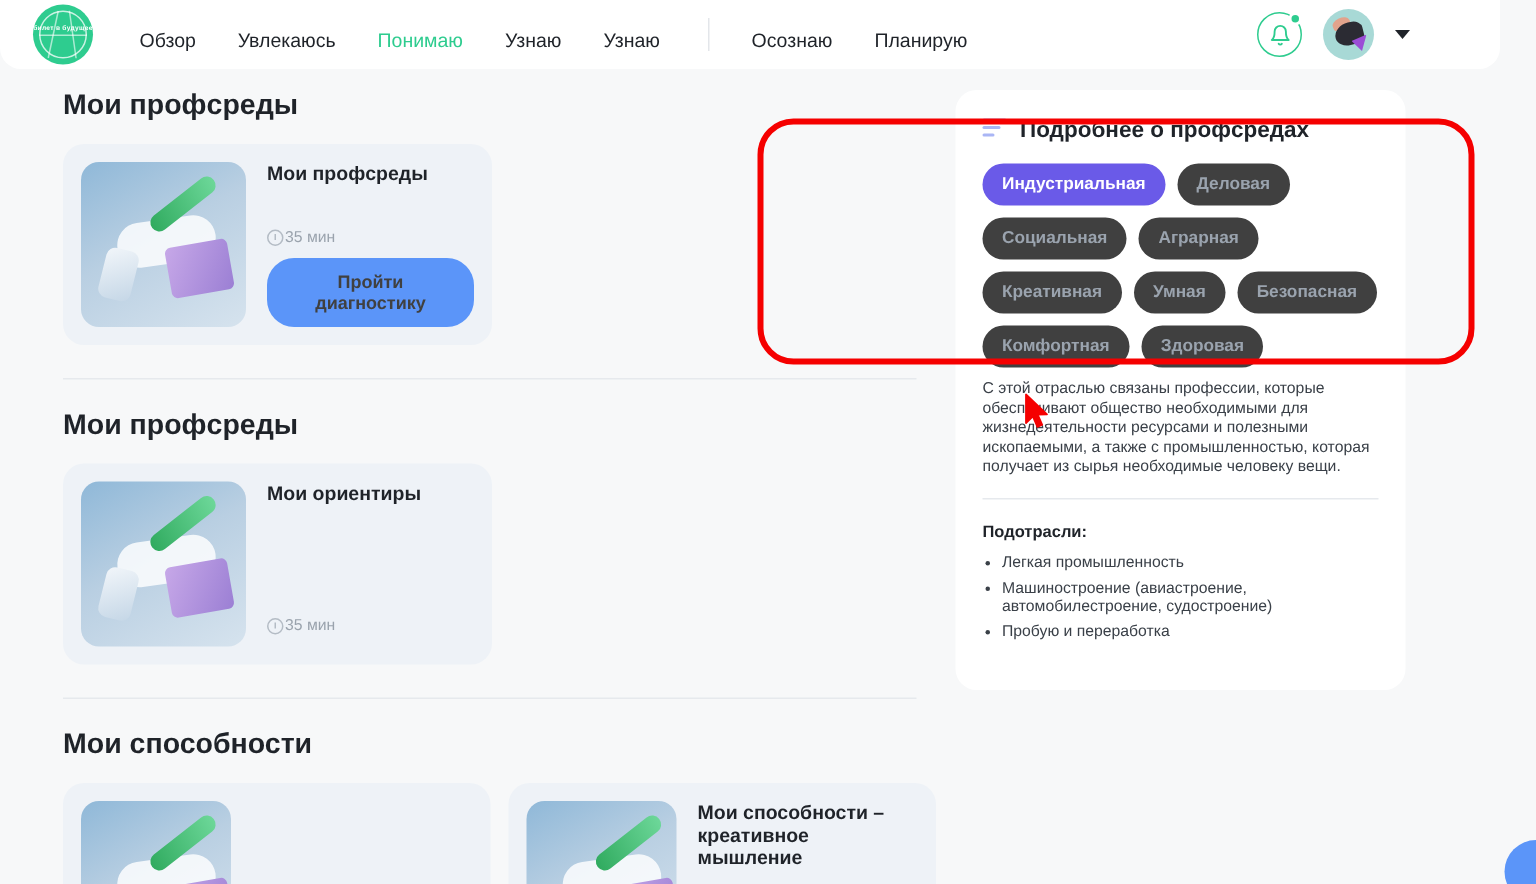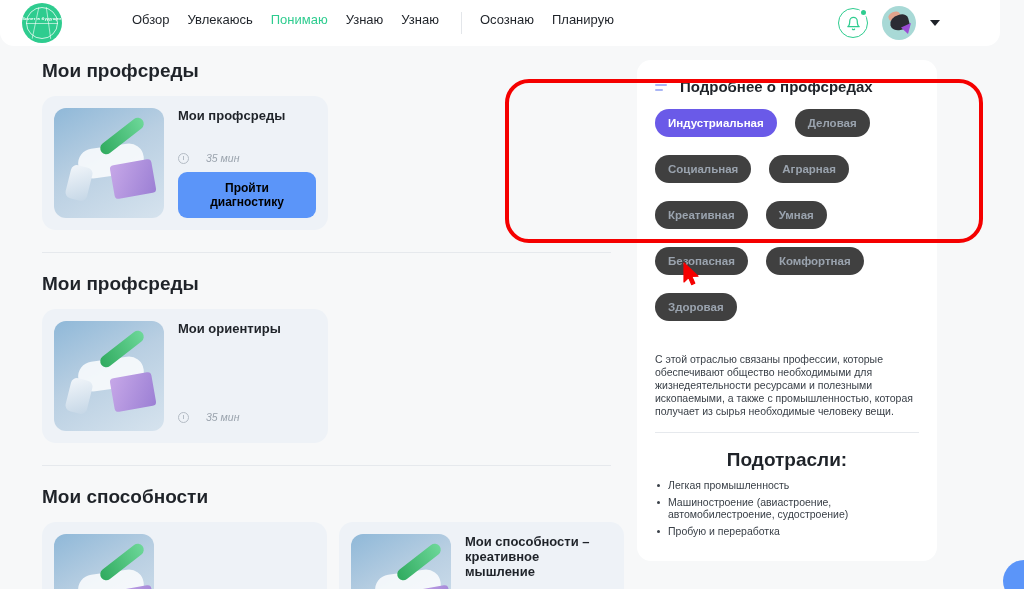--- a/index.html
+++ b/index.html
@@ -38,21 +38,21 @@
   .logo .l2 { left: 26px; top: 4px; width: 1px; height: 32px; transform: rotate(-8deg); }
   .logo .l3 { left: 4px; top: 20px; width: 32px; height: 1px; }
   .logo .logotext {
     position: absolute; left: 0; right: 0; top: 13px;
     text-align: center;
     font-size: 4.4px; line-height: 5px;
     color: #ffffff; font-weight: bold;
     letter-spacing: .2px;
   }
 
-  .nav { display: flex; align-items: flex-start; margin-left: 70px; }
+  .nav { display: flex; align-items: flex-end; margin-left: 31px; gap: 10px; }
   .nav a {
     font-size: 13px; color: #1f2329;
     text-decoration: none; margin-right: 18px;
     white-space: nowrap;
   }
   .nav a.active { color: #2ecc8f; }
   .nav .sep {
     width: 1px; height: 22px; background: #e3e6ea;
     margin: 0 18px 0 4px;
   }
@@ -146,38 +146,38 @@
     width: 22px; height: 34px; border-radius: 6px;
     background: linear-gradient(150deg, #f2f6fa, #c4d6e6);
     transform: rotate(14deg);
   }
   .card-body { flex: 1; display: flex; flex-direction: column; min-width: 0; }
   .card-title {
     font-size: 13px; font-weight: bold; color: #1f2329;
     line-height: 15px; margin-bottom: auto;
   }
   .meta {
-    display: flex; align-items: flex-end; gap: 17px;
-    font-size: 10.5px; color: #9aa3ad; margin-bottom: 8px; font-style: italic;
+    display: flex; align-items: flex-end; gap: 1px;
+    font-size: 10.5px; color: #9aa3ad; margin-bottom: 8px;
   }
   .clock {
     width: 11px; height: 11px; border-radius: 50%;
     border: 1.2px solid #b4bcc5; position: relative; flex: none;
   }
   .clock::after {
     content: ""; position: absolute; left: 4px; top: 2px;
     width: 1px; height: 4px; background: #b4bcc5;
   }
   .btn {
     border: none; border-radius: 9px;
     font-size: 12px; font-weight: bold;
     padding: 9px 10px; cursor: pointer;
     font-family: inherit; text-align: center;
   }
-  .btn-primary { background: #5b95f9; color: #000000; }
+  .btn-primary { background: #5b95f9; color: #404040; border-radius: 18px; }
   .btn-disabled { background: #dde4ed; color: #98a3b0; cursor: default; }
 
   .cards-row { display: flex; gap: 12px; margin-left: 18px; }
   .card.small {
     width: 285px; margin-left: 0; align-items: flex-start;
   }
   .card.small .thumb { width: 100px; height: 100px; }
   .card.small .card-title { margin-bottom: 0; }
 
   
@@ -191,36 +191,36 @@
   .list-icon { width: 16px; flex: none; }
   .list-icon i {
     display: block; height: 2px; border-radius: 2px;
     background: #aab6f5; margin-bottom: 3px;
   }
   .list-icon i:nth-child(1) { width: 16px; }
   .list-icon i:nth-child(2) { width: 12px; }
   .list-icon i:nth-child(3) { width: 8px; }
   .panel-title { font-size: 15px; font-weight: bold; color: #1f2329; }
 
-  .chips { display: flex; flex-wrap: wrap; gap: 18px; margin-bottom: 32px; }
+  .chips { display: flex; flex-wrap: wrap; gap: 8px; margin-bottom: 8px; }
   .chip {
     border: none; border-radius: 16px;
     font-size: 11.5px; font-weight: bold;
     padding: 8px 13px; cursor: pointer;
     font-family: inherit; white-space: nowrap;
     background: #404040; color: #9aa3ae;
   }
   .chip.active { background: #6a5ae8; color: #ffffff; }
 
   .desc {
     font-size: 10.5px; line-height: 13px;
     color: #3a4048; margin-bottom: 14px;
   }
   .panel-divider { height: 1px; background: #e6e9ed; margin: 0 0 16px 0; }
-  .sub-title { font-size: 19px; font-weight: bold; color: #1f2329; margin-bottom: 8px; text-align: center; }
+  .sub-title { font-size: 11px; font-weight: bold; color: #1f2329; margin-bottom: 8px; }
   .sub-list { list-style: none; }
   .sub-list li {
     position: relative; padding-left: 13px;
     font-size: 10.5px; line-height: 12.5px;
     color: #3a4048; margin-bottom: 4px;
   }
   .sub-list li::before {
     content: ""; position: absolute; left: 2px; top: 5px;
     width: 3px; height: 3px; border-radius: 50%; background: #3a4048;
   }

